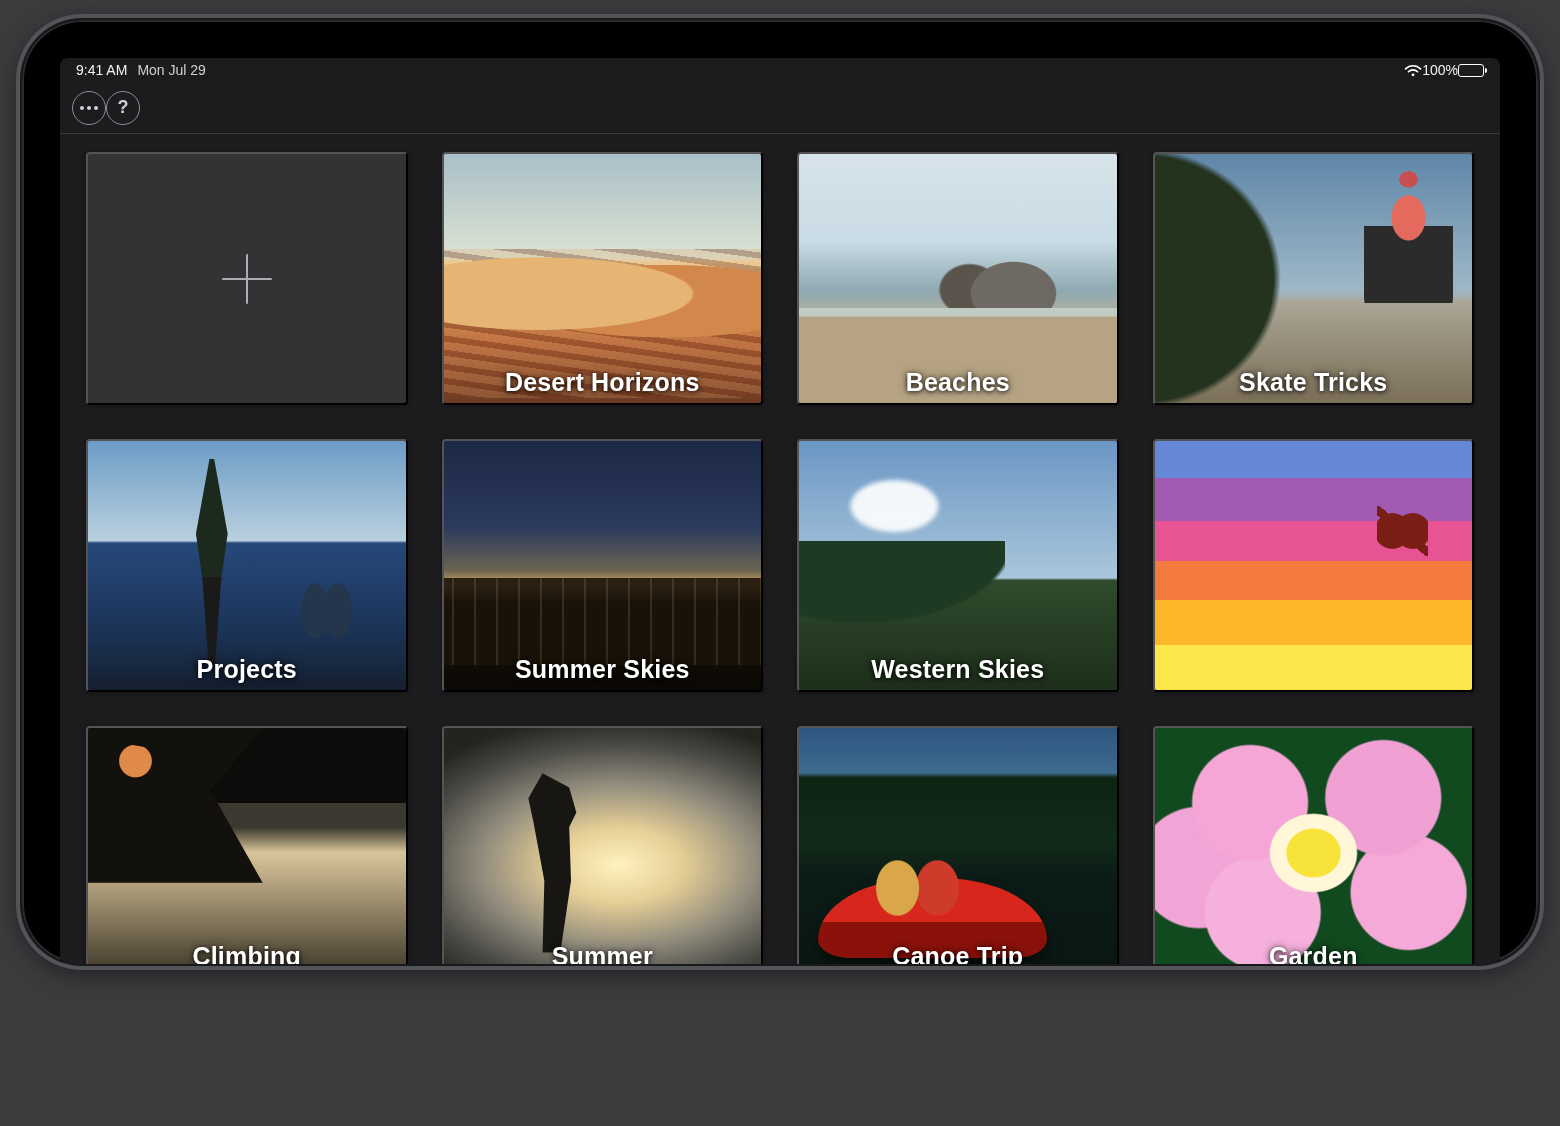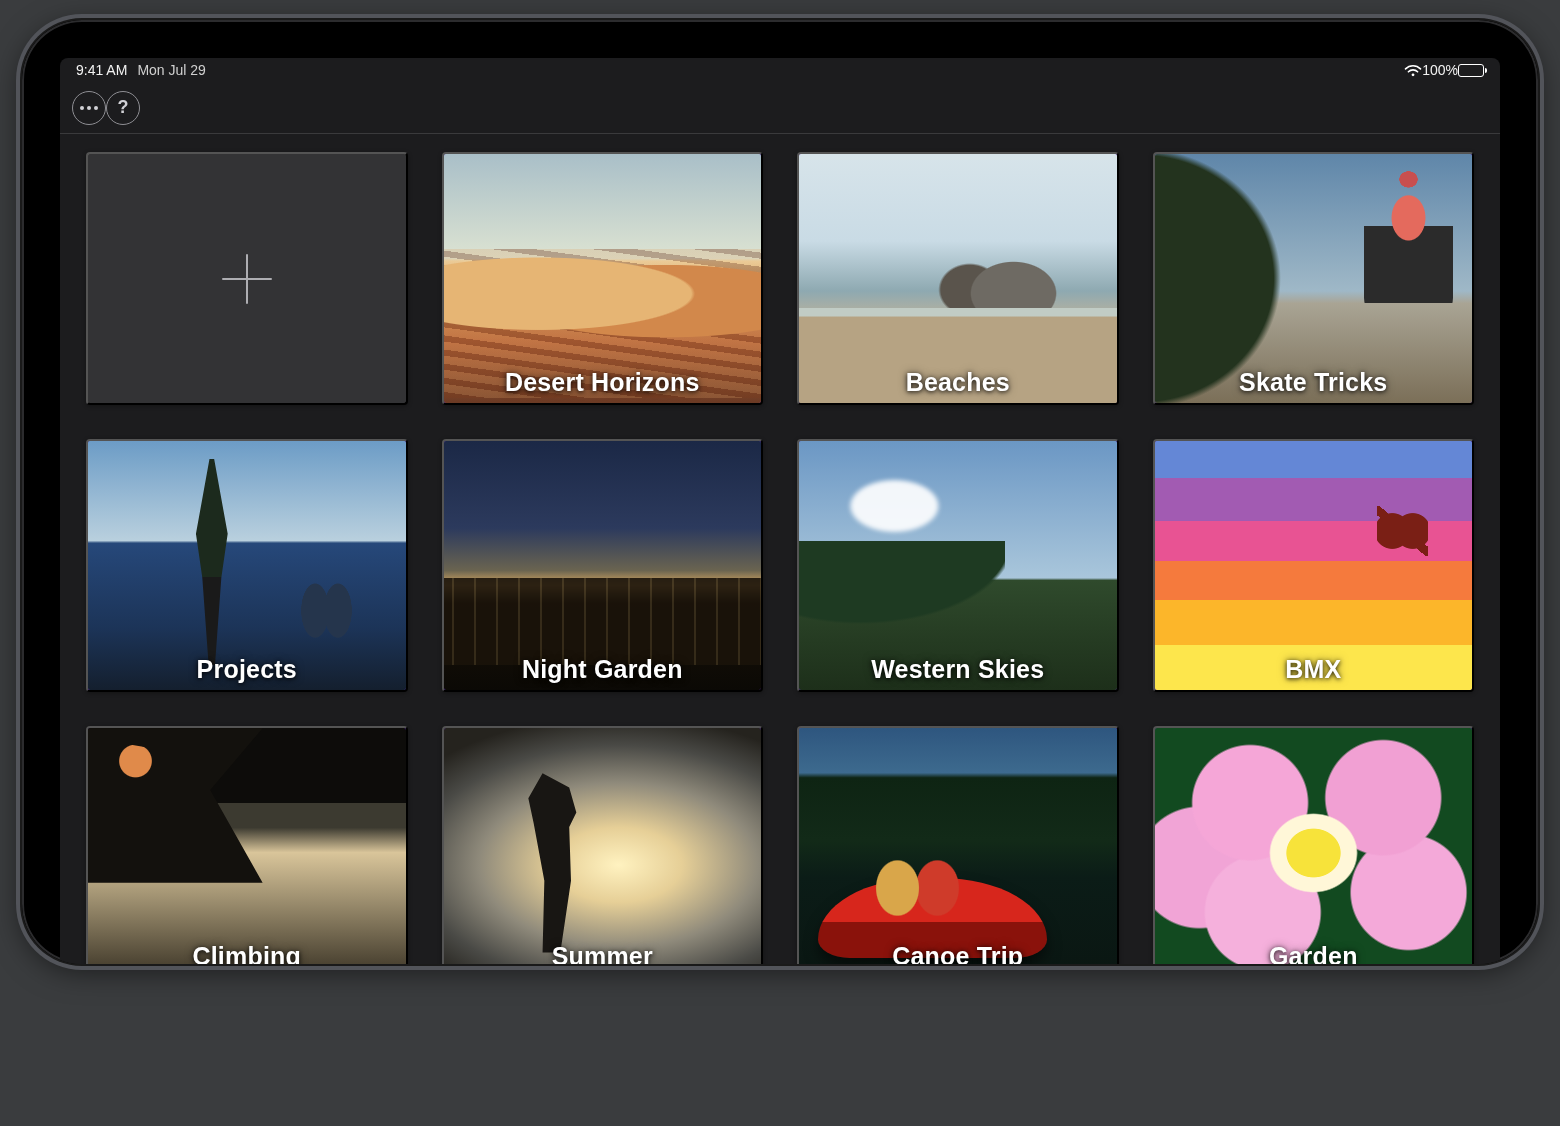--- a/index.html
+++ b/index.html
@@ -341,31 +341,30 @@
           <div class="label">Skate Tricks</div>
         </button>
 
         <button class="tile">
           <div class="thumb th-camping"></div>
           <div class="label">Projects</div>
         </button>
 
         <button class="tile">
           <div class="thumb th-night"></div>
-          <div class="label">Night Garden</div>
+          <div class="label">Summer Skies</div>
         </button>
 
         <button class="tile">
           <div class="thumb th-western"></div>
           <div class="label">Western Skies</div>
         </button>
 
         <button class="tile">
           <div class="thumb th-bmx"></div>
-          <div class="label">BMX</div>
         </button>
 
         <button class="tile">
           <div class="thumb th-climbing"></div>
           <div class="label">Climbing</div>
         </button>
 
         <button class="tile">
           <div class="thumb th-summer"></div>
           <div class="label">Summer</div>

